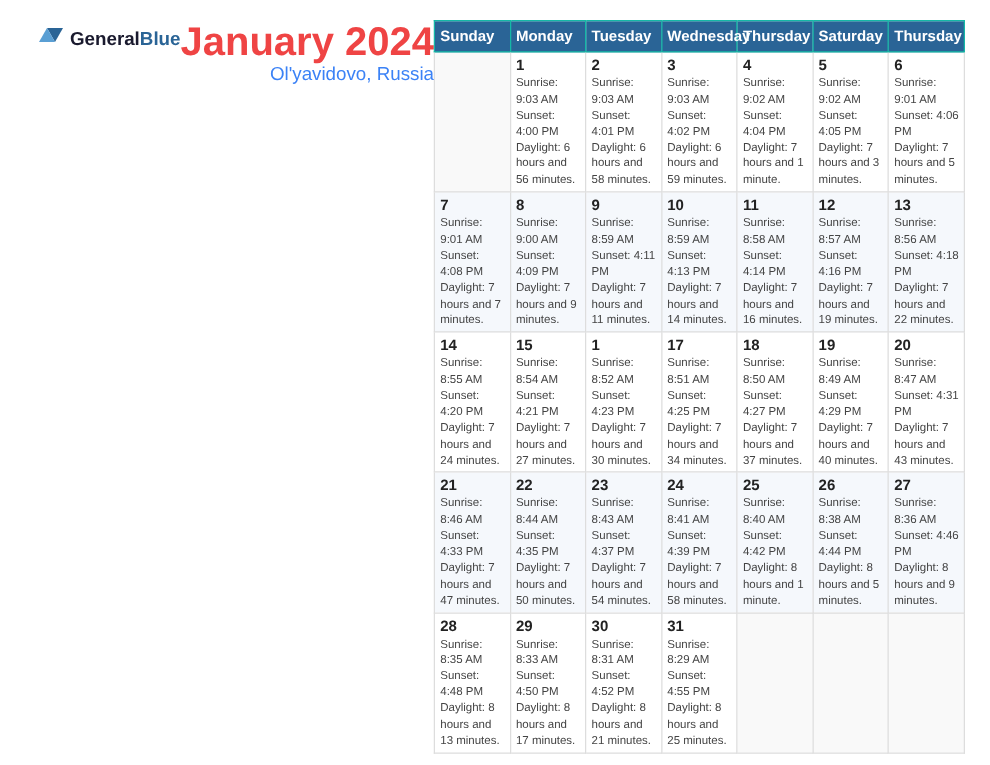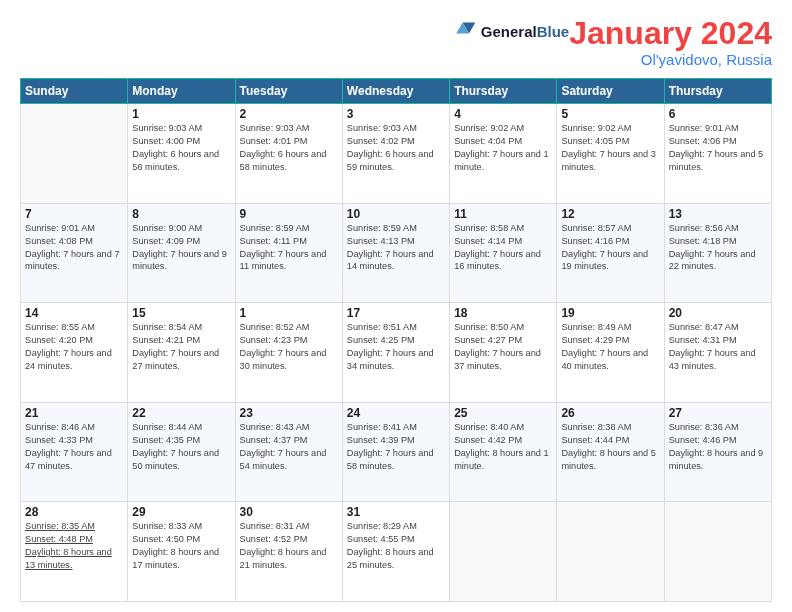--- a/index.html
+++ b/index.html
@@ -8,22 +8,21 @@
       background: #fff;
       width: 792px;
       height: 612px;
       overflow: hidden;
     }
     .page {
       width: 792px;
       height: 612px;
       padding: 16px 20px 10px 20px;
       display: flex;
-      flex-direction: column;
-      align-items: flex-end;
+      flex-direction: row;
     }
     .header {
       display: flex;
       justify-content: space-between;
       align-items: flex-start;
       margin-bottom: 10px;
     }
     .logo {
       display: flex;
       align-items: center;
@@ -298,21 +297,21 @@
           <td>
             <span class="day-number">27</span>
             <div class="day-info" style="white-space: pre-line;">Sunrise: 8:36 AM
 Sunset: 4:46 PM
 Daylight: 8 hours and 9 minutes.</div>
           </td>
         </tr>
         <tr>
           <td>
             <span class="day-number">28</span>
-            <div class="day-info" style="white-space: pre-line; text-decoration: underline;">Sunrise: 8:35 AM
+            <div class="day-info" style="white-space: pre-line;">Sunrise: 8:35 AM
 Sunset: 4:48 PM
 Daylight: 8 hours and 13 minutes.</div>
           </td>
           <td>
             <span class="day-number">29</span>
             <div class="day-info" style="white-space: pre-line;">Sunrise: 8:33 AM
 Sunset: 4:50 PM
 Daylight: 8 hours and 17 minutes.</div>
           </td>
           <td>

